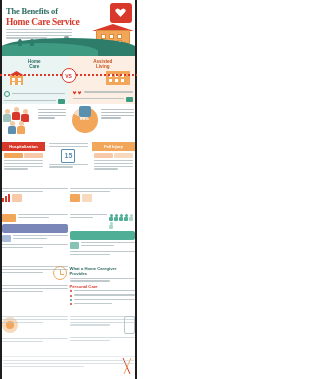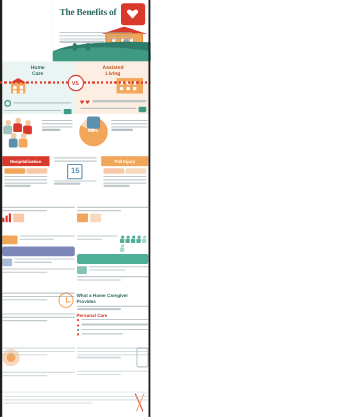--- a/index.html
+++ b/index.html
@@ -4,21 +4,21 @@
 <style>
   html,body{margin:0;padding:0;background:#ffffff;}
   body{
     width:137px;height:379px;overflow:hidden;
     font-family:"Liberation Sans",sans-serif;
     -webkit-font-smoothing:none;
   }
   .page{position:relative;width:137px;height:379px;background:#fff;overflow:hidden;}
 
   
-  .hero{position:relative;height:56px;background:#e5e5e5;overflow:hidden;margin-left:48px;}
+  .hero{position:relative;height:56px;background:#e5e5e5;overflow:hidden;}
   .hero-sky{position:absolute;inset:0;background:#ffffff;}
   .hero-title{position:absolute;left:6px;top:7px;width:78px;}
   .t1{font-size:8.5px;line-height:9px;color:#2e6b63;font-weight:bold;letter-spacing:-.2px;
       font-family:"Liberation Serif",serif;}
   .t2{font-size:9.5px;line-height:10px;color:#d8392b;font-weight:bold;letter-spacing:-.3px;
       font-family:"Liberation Serif",serif;margin-top:1px;}
   .hero-sub{position:absolute;left:6px;top:29px;width:66px;}
   .fl{height:1.3px;background:#9aa8ad;opacity:.62;margin-bottom:1.5px;border-radius:1px;}
   .fl.s{width:62%;}
   .heart-badge{position:absolute;right:5px;top:3px;width:22px;height:20px;background:#d8392b;
@@ -162,20 +162,21 @@
       <div class="win" style="left:11px;top:10px"></div>
       <div class="win" style="left:19px;top:10px"></div>
       <div class="win" style="left:27px;top:10px"></div>
       <div class="win" style="left:11px;top:16px"></div>
       <div class="win" style="left:19px;top:16px"></div>
       <div class="win" style="left:27px;top:16px"></div>
     </div>
 
     <div class="hero-title">
       <div class="t1">The Benefits of</div>
+      <div class="t2">Home Care Service</div>
     </div>
 
     <div class="hero-sub">
       <div class="fl"></div>
       <div class="fl"></div>
       <div class="fl"></div>
       <div class="fl s"></div>
     </div>
 
     <div class="pole"></div>

